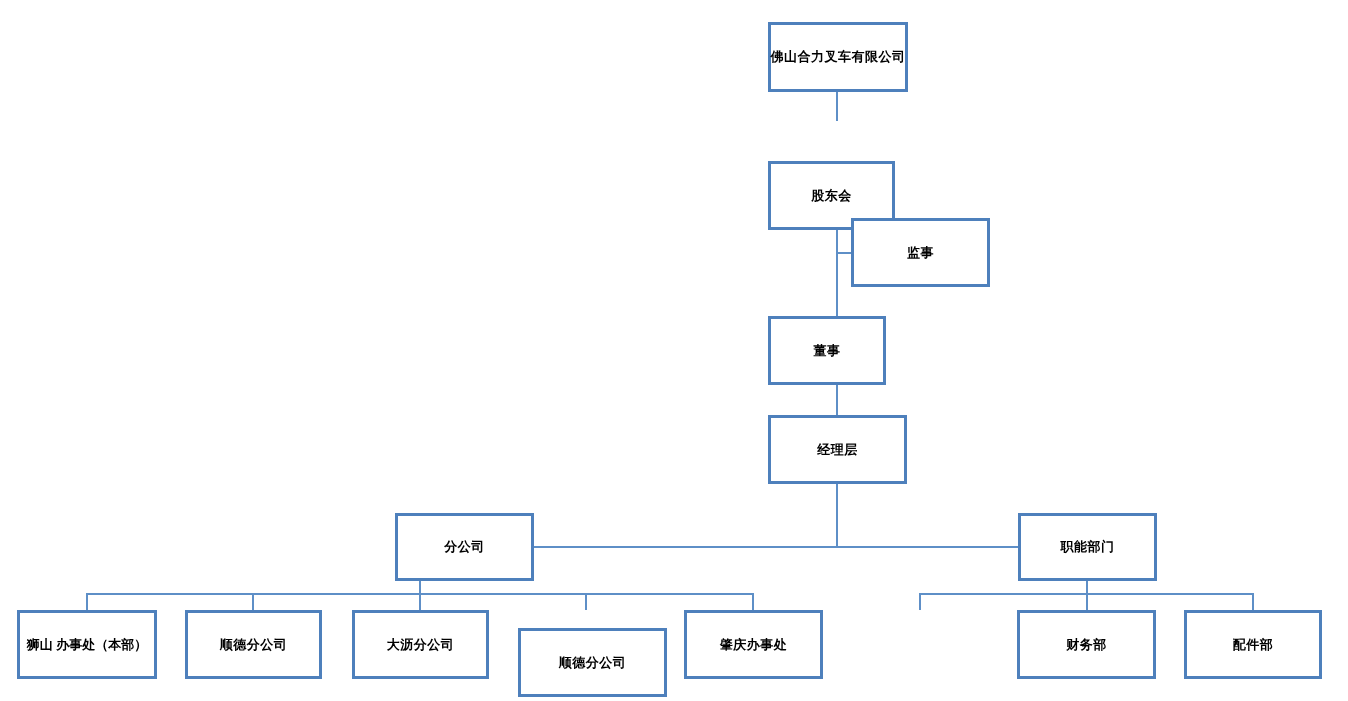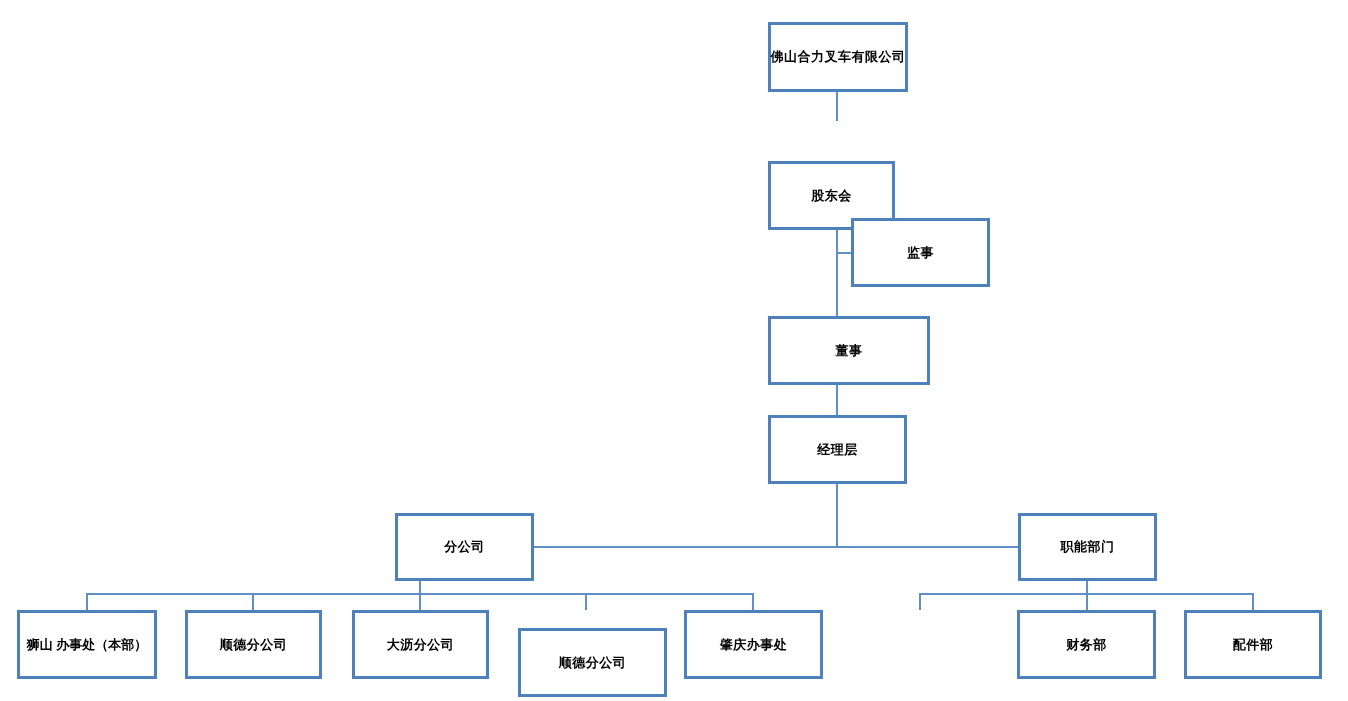--- a/index.html
+++ b/index.html
@@ -68,21 +68,21 @@
   </div>
 
   <div class="node" style="left:768px; top:121px; width:127px; height:69px;margin-top:40px;">
     <span>股东会</span>
   </div>
 
   <div class="node" style="left:851px; top:218px; width:139px; height:69px;">
     <span>监事</span>
   </div>
 
-  <div class="node" style="left:768px; top:316px; width:162px; height:69px;">
+  <div class="node" style="left:768px; top:316px; width:118px; height:69px;">
     <span>董事</span>
   </div>
 
   <div class="node" style="left:768px; top:415px; width:139px; height:69px;">
     <span>经理层</span>
   </div>
 
   <div class="node" style="left:351px; top:513px; width:139px; height:68px;margin-left:44px;">
     <span>分公司</span>
   </div>

